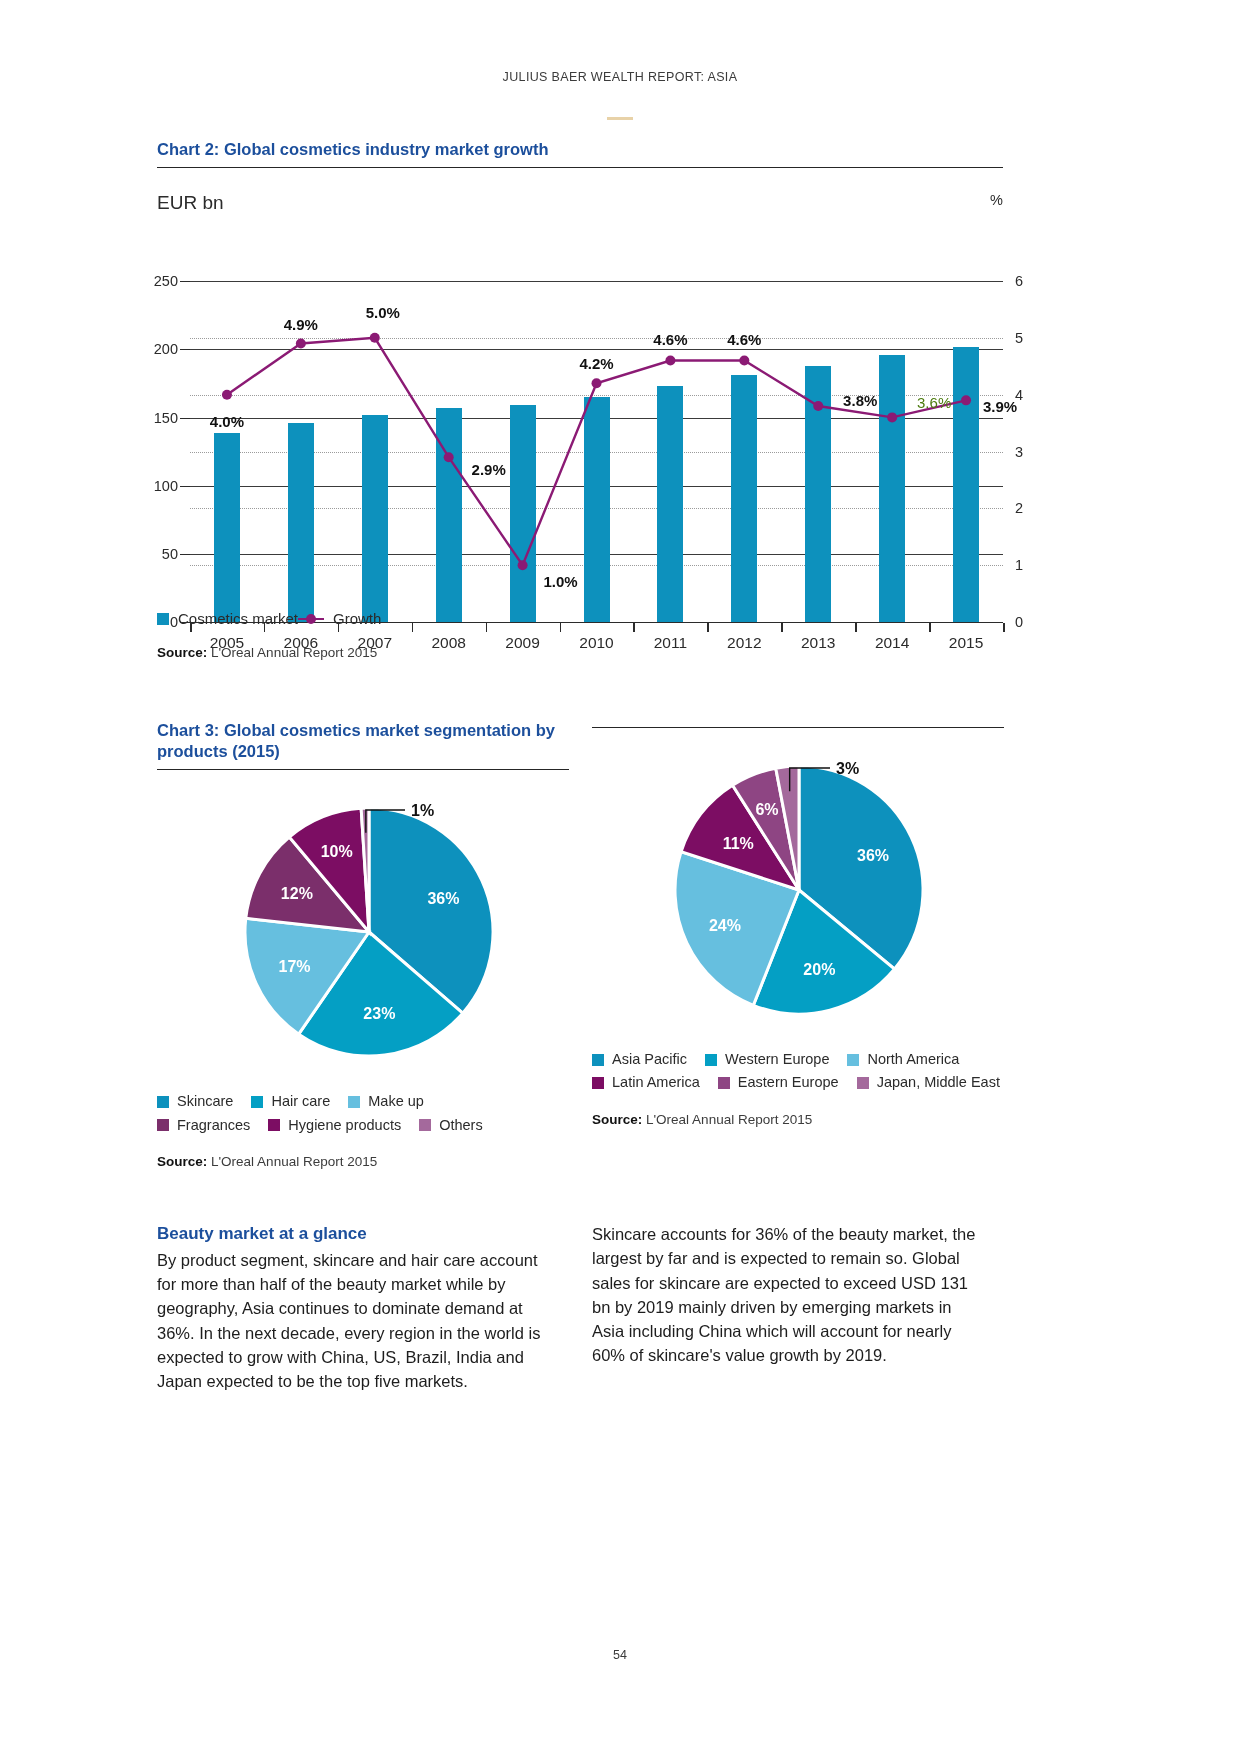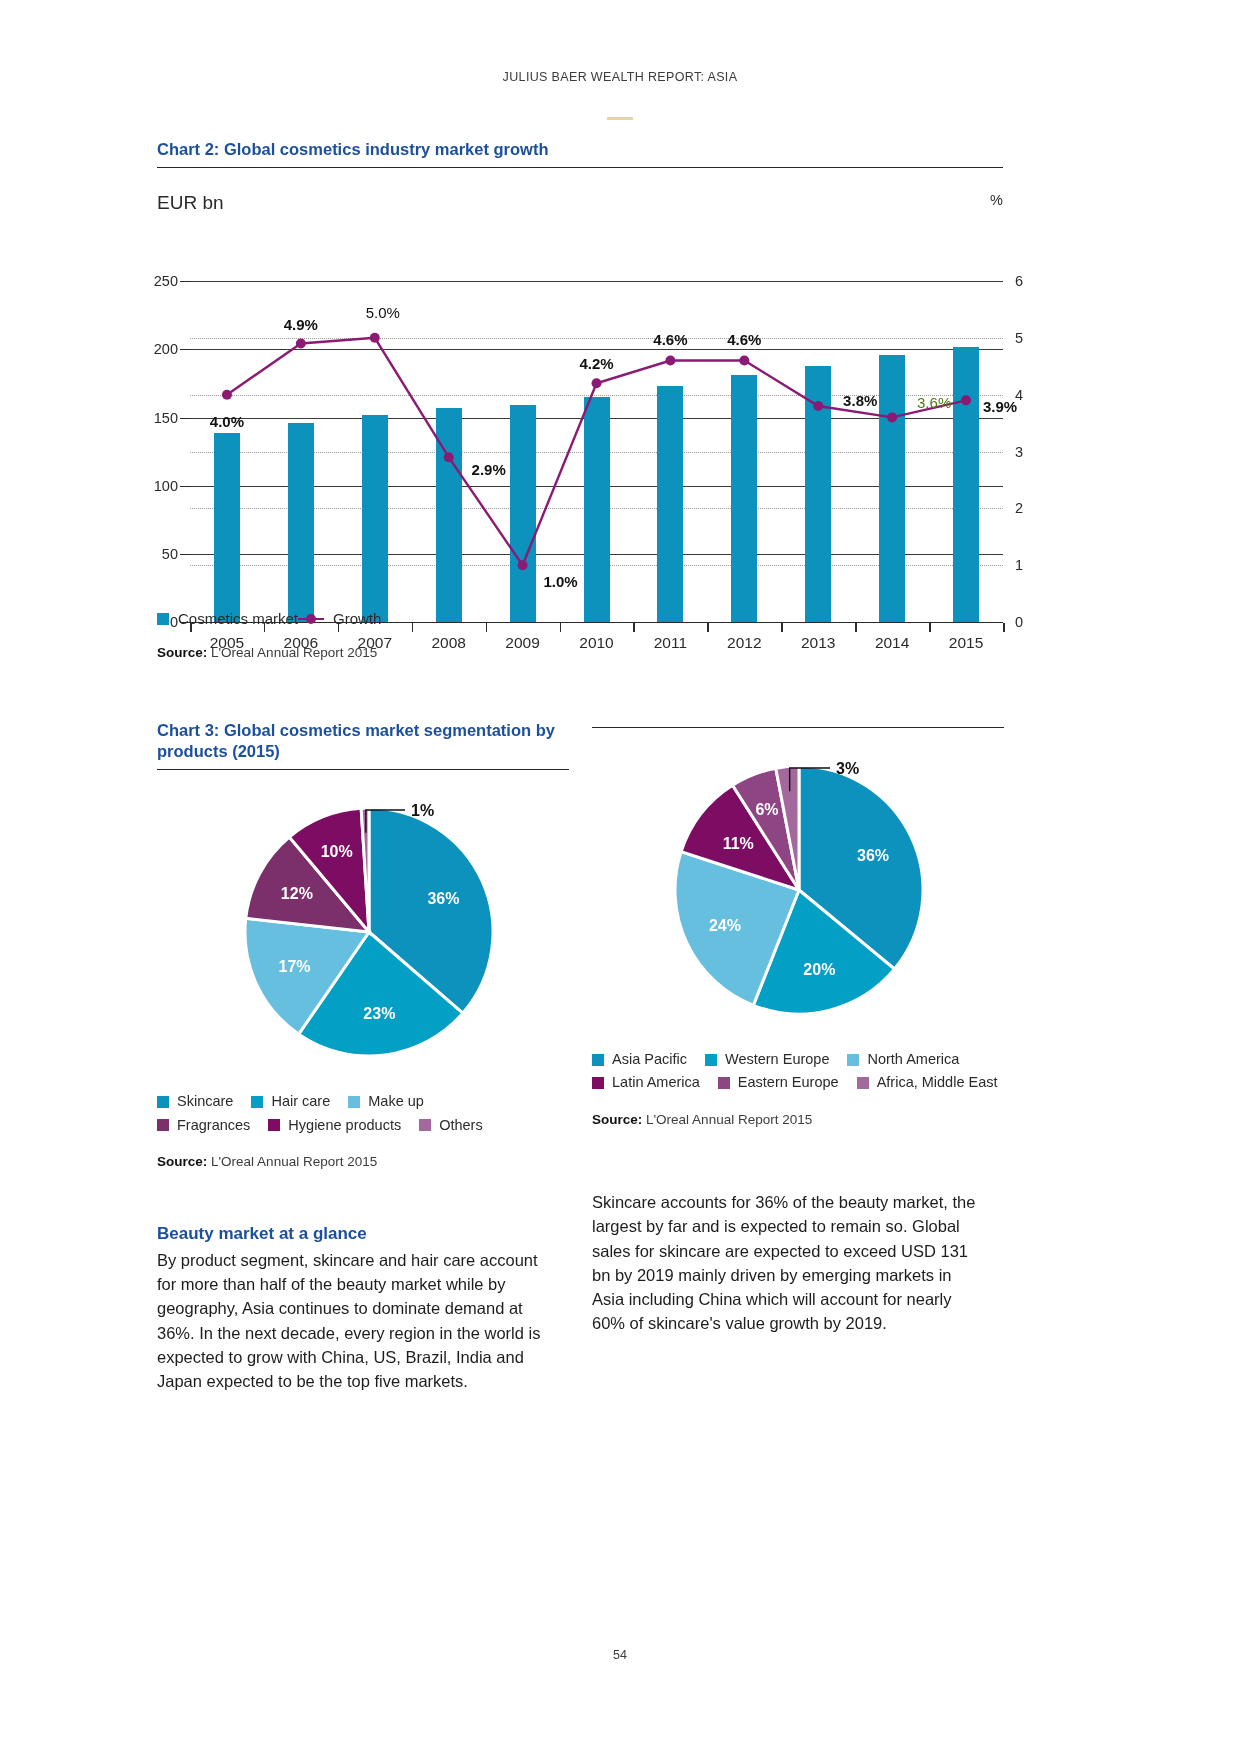--- a/index.html
+++ b/index.html
@@ -176,21 +176,21 @@
     color: #2b2b2b;
     line-height: 1.62;
   }
   .pie-legend-row { display: flex; gap: 18px; }
   .pie-legend-row .leg-item { gap: 8px; text-align: center; }
   .pie-source { margin-top: 17px; }
 
   
   .body-col { position: absolute; width: 393px; font-size: 16.5px; line-height: 1.47; color: #1d1d1d; }
   #body-left { left: 157px; top: 1222px; }
-  #body-right { left: 592px; top: 1190px; }
+  #body-right { left: 592px; top: 1222px; }
   .body-heading {
     color: #1c4f9c; font-weight: bold; font-size: 17px; margin-bottom: 1px;
   }
   .body-para { margin: 0; }
 
   .page-num {
     position: absolute; bottom: 92px; left: 0; width: 1240px;
     text-align: center; font-size: 12.5px; color: #3b3b3b;
   }
 </style>
@@ -261,21 +261,21 @@
           <circle cx="332.59090909090907" cy="284.1666666666667" r="5" fill="#8b1a74"></circle>
           <circle cx="406.49999999999994" cy="102.29999999999998" r="5" fill="#8b1a74"></circle>
           <circle cx="480.4090909090909" cy="79.56666666666666" r="5" fill="#8b1a74"></circle>
           <circle cx="554.3181818181819" cy="79.56666666666666" r="5" fill="#8b1a74"></circle>
           <circle cx="628.2272727272727" cy="125.03333333333333" r="5" fill="#8b1a74"></circle>
           <circle cx="702.1363636363636" cy="136.4" r="5" fill="#8b1a74"></circle>
           <circle cx="776.0454545454545" cy="119.35" r="5" fill="#8b1a74"></circle>
         </svg>
         <div style="position: absolute; left: 36.9545px; top: 139.667px; transform: translate(-50%, -50%); font-size: 15px; font-weight: bold; color: rgb(17, 17, 17); white-space: nowrap;">4.0%</div>
         <div style="position: absolute; left: 110.864px; top: 42.5167px; transform: translate(-50%, -50%); font-size: 15px; font-weight: bold; color: rgb(17, 17, 17); white-space: nowrap;">4.9%</div>
-        <div style="position: absolute; left: 192.773px; top: 30.8333px; transform: translate(-50%, -50%); font-size: 15px; font-weight: normal; color: rgb(17, 17, 17); white-space: nowrap;">5.0%</div>
+        <div style="position: absolute; left: 192.773px; top: 30.8333px; transform: translate(-50%, -50%); font-size: 15px; font-weight: bold; color: rgb(17, 17, 17); white-space: nowrap;">5.0%</div>
         <div style="position: absolute; left: 298.682px; top: 188.183px; transform: translate(-50%, -50%); font-size: 15px; font-weight: bold; color: rgb(17, 17, 17); white-space: nowrap;">2.9%</div>
         <div style="position: absolute; left: 370.591px; top: 300.167px; transform: translate(-50%, -50%); font-size: 15px; font-weight: bold; color: rgb(17, 17, 17); white-space: nowrap;">1.0%</div>
         <div style="position: absolute; left: 406.5px; top: 82.3px; transform: translate(-50%, -50%); font-size: 15px; font-weight: bold; color: rgb(17, 17, 17); white-space: nowrap;">4.2%</div>
         <div style="position: absolute; left: 480.409px; top: 57.5667px; transform: translate(-50%, -50%); font-size: 15px; font-weight: bold; color: rgb(17, 17, 17); white-space: nowrap;">4.6%</div>
         <div style="position: absolute; left: 554.318px; top: 57.5667px; transform: translate(-50%, -50%); font-size: 15px; font-weight: bold; color: rgb(17, 17, 17); white-space: nowrap;">4.6%</div>
         <div style="position: absolute; left: 670.227px; top: 119.033px; transform: translate(-50%, -50%); font-size: 15px; font-weight: bold; color: rgb(17, 17, 17); white-space: nowrap;">3.8%</div>
         <div style="position: absolute; left: 744.136px; top: 120.4px; transform: translate(-50%, -50%); font-size: 15px; font-weight: normal; color: #4d7c0f; white-space: nowrap;">3.6%</div>
         <div style="position: absolute; left: 810.045px; top: 125.35px; transform: translate(-50%, -50%); font-size: 15px; font-weight: bold; color: rgb(17, 17, 17); white-space: nowrap;">3.9%</div>
       </div>
     <div class="xaxis" id="chart2-xaxis">
@@ -413,21 +413,21 @@
         <div class="leg-item">
           <span class="leg-swatch" style="background: rgb(124, 13, 99);"></span>
           <span>Latin America</span>
         </div>
         <div class="leg-item">
           <span class="leg-swatch" style="background: rgb(142, 69, 131);"></span>
           <span>Eastern Europe</span>
         </div>
         <div class="leg-item">
           <span class="leg-swatch" style="background: rgb(164, 105, 156);"></span>
-          <span>Africa, Middle East</span>
+          <span>Japan, Middle East</span>
         </div>
       </div>
     </div>
   <div class="source pie-source">
     <b>Source:</b><span> L'Oreal Annual Report 2015</span>
   </div>
 </div>
 
 <div class="body-col" id="body-left">
   <div class="body-heading">Beauty market at a glance</div>

